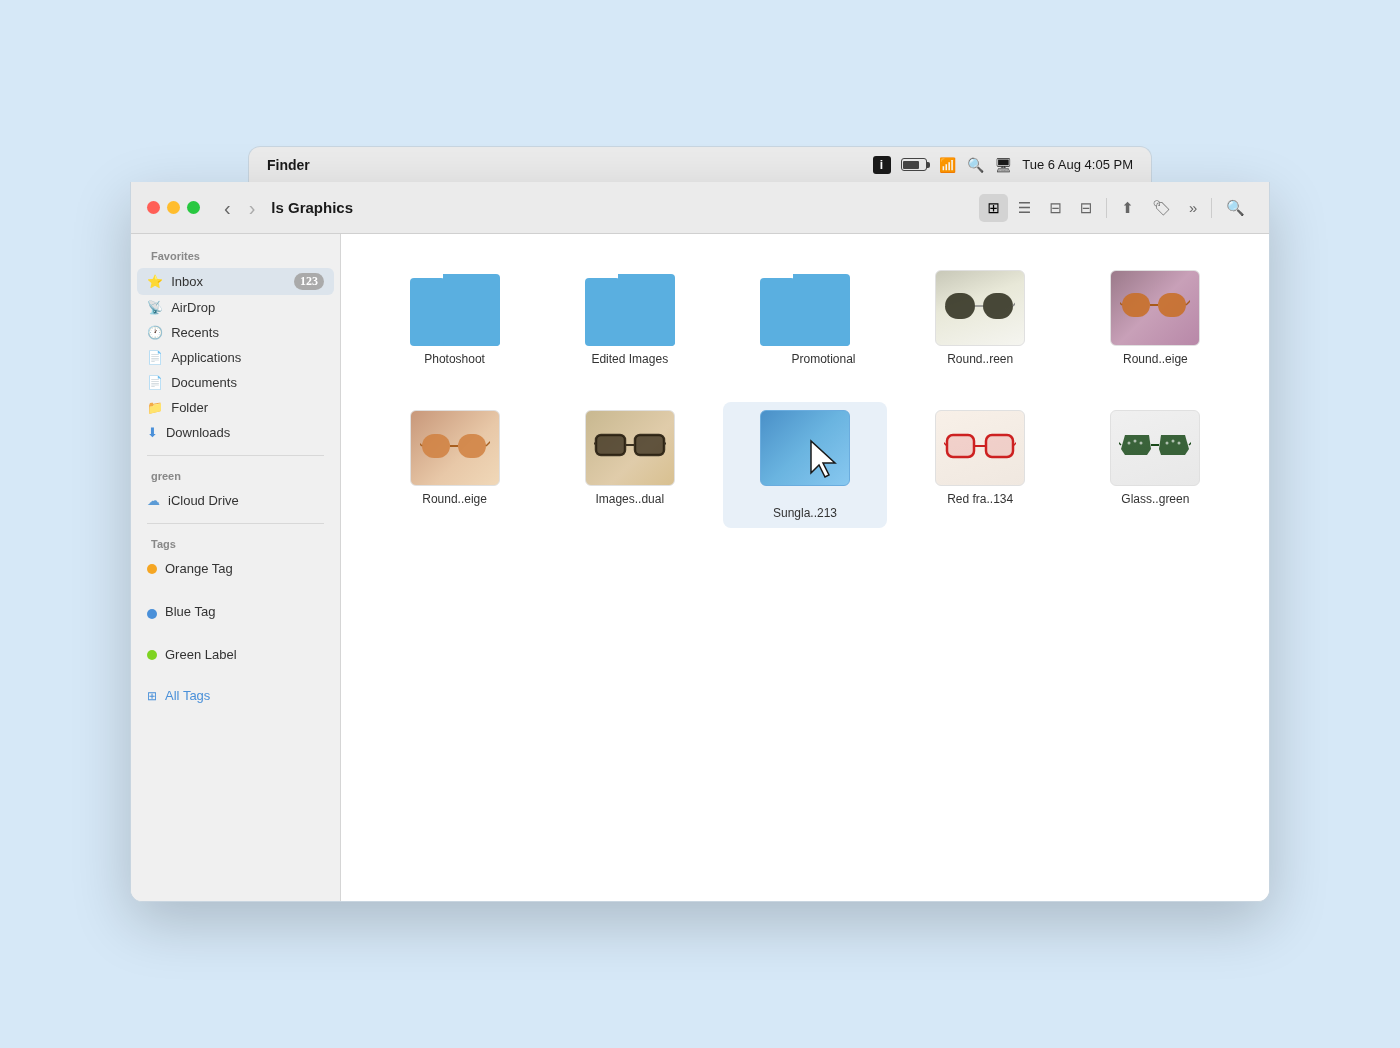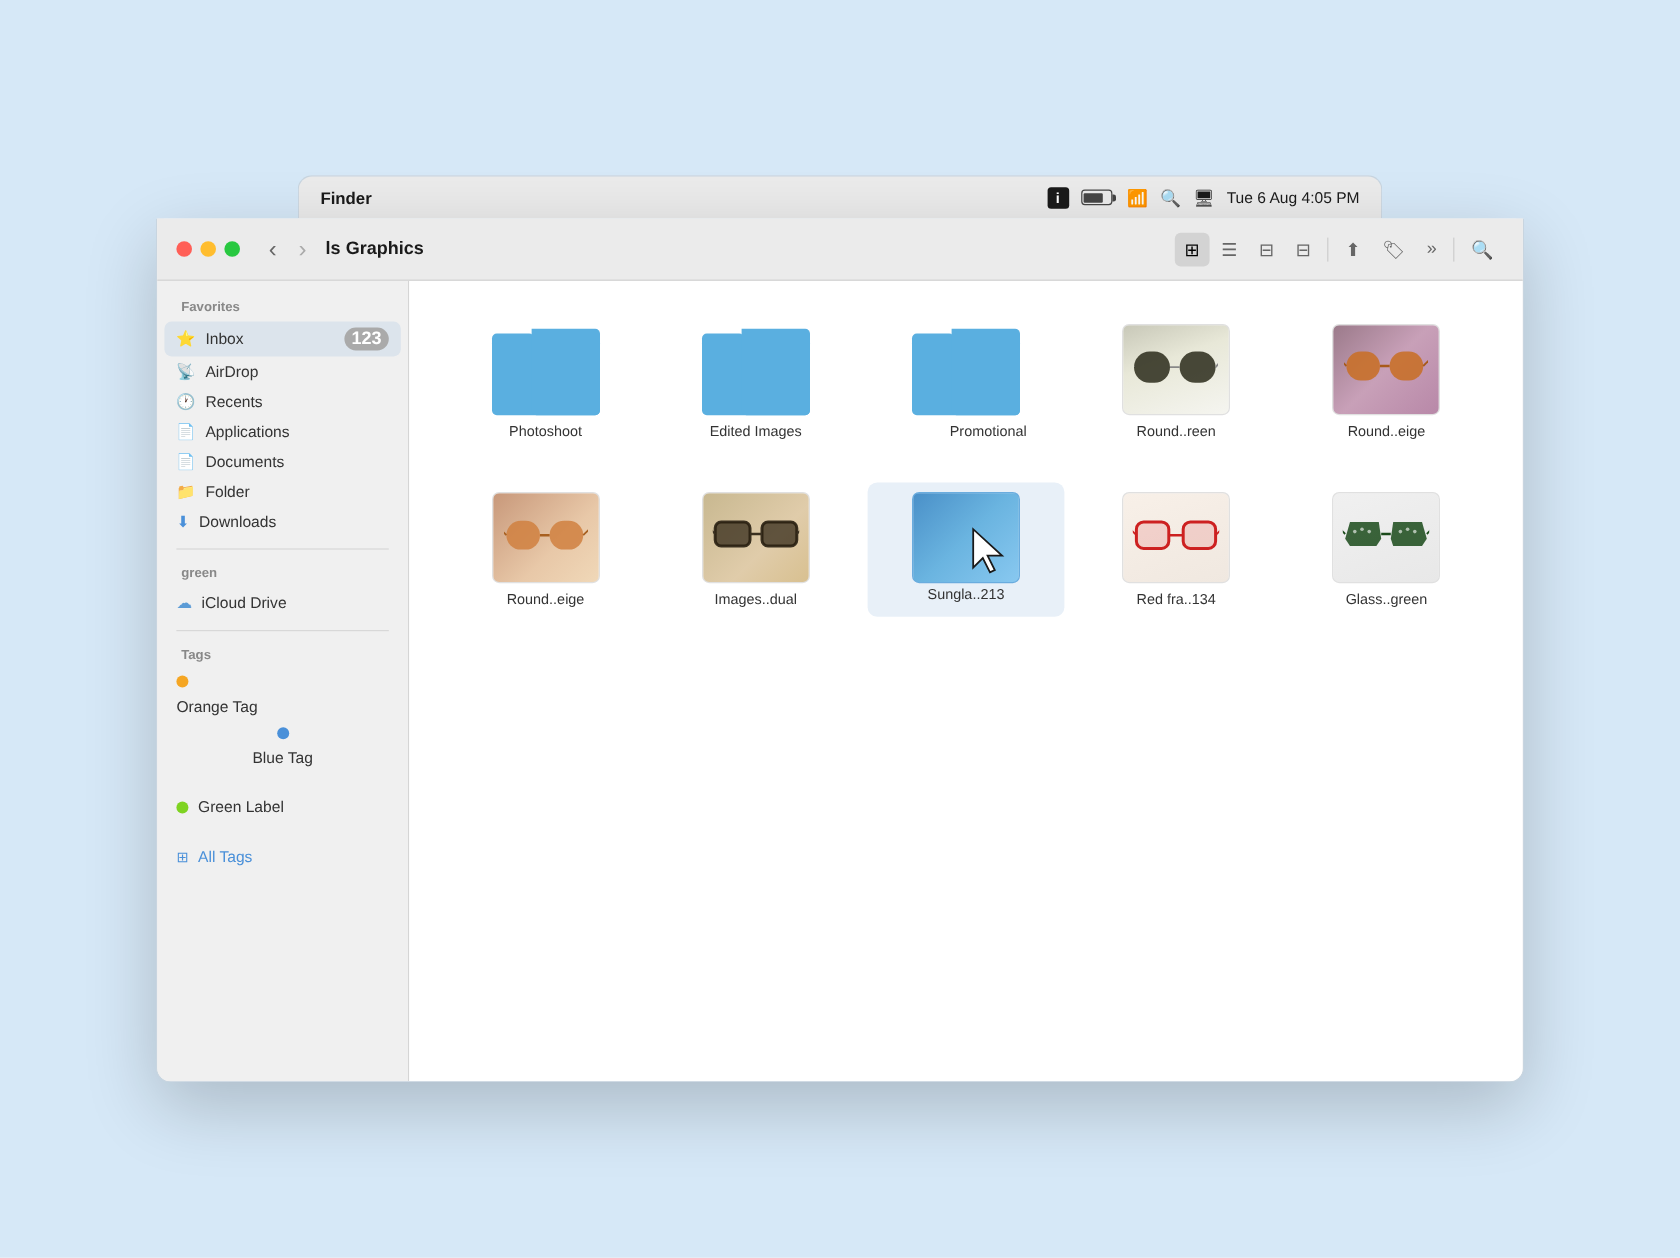--- a/index.html
+++ b/index.html
@@ -76,21 +76,21 @@
 
   <div style="flex:1; display:flex; overflow:hidden;">
 
     <div style="width:210px; background:#f0f0f0; border-right:1px solid #d5d5d5; padding:12px 0; overflow-y:auto; flex-shrink:0;">
 
       <div style="font-size:11px; font-weight:600; color:#888; padding:4px 20px 6px 20px;">Favorites</div>
 
       <div style="display:flex; align-items:center; padding:5px 10px; cursor:pointer; border-radius:6px; margin:0 6px; gap:8px; background:#dce4ec;">
         <span style="color:#4a90d9; font-size:13px;">⭐</span>
         <span style="flex:1; font-size:13px; color:#333;">Inbox</span>
-        <span style="background:#aaa; color:white; font-size:15px; font-weight:600; padding:1px 6px; border-radius:10px;">123</span>
+        <span style="background:#aaa; color:white; font-size:12px; font-weight:600; padding:1px 6px; border-radius:10px;font-family:Liberation Serif, serif;">123</span>
       </div>
 
       <div style="display:flex; align-items:center; padding:5px 10px; cursor:pointer; border-radius:6px; margin:0 6px; gap:8px;">
         <span style="color:#4a90d9; font-size:13px;">📡</span>
         <span style="flex:1; font-size:13px; color:#333;">AirDrop</span>
       </div>
 
       <div style="display:flex; align-items:center; padding:5px 10px; cursor:pointer; border-radius:6px; margin:0 6px; gap:8px;">
         <span style="color:#4a90d9; font-size:13px;">🕐</span>
         <span style="flex:1; font-size:13px; color:#333;">Recents</span>
@@ -122,26 +122,26 @@
 
       <div style="display:flex; align-items:center; padding:5px 10px; cursor:pointer; border-radius:6px; margin:0 6px; gap:8px;">
         <span style="color:#5b9bd6; font-size:13px;">☁</span>
         <span style="flex:1; font-size:13px; color:#333;">iCloud Drive</span>
       </div>
 
       <div style="height:1px; background:#d8d8d8; margin:10px 16px;"></div>
 
       <div style="font-size:11px; font-weight:700; color:#888; padding:4px 32px 6px 20px;">Tags</div>
 
-      <div style="display:flex; padding:5px 10px; cursor:pointer; border-radius:6px; margin:0 6px; gap:8px;flex-direction:column;">
+      <div style="display:flex; align-items:center; padding:5px 10px; cursor:pointer; border-radius:6px; margin:0 6px; gap:8px;">
         <div style="width:10px; height:10px; border-radius:50%; background:#f5a623; flex-shrink:0;"></div>
         <span style="font-size:13px; color:#333;">Orange Tag</span>
       </div>
 
-      <div style="display:flex; align-items:center; padding:5px 10px; cursor:pointer; border-radius:6px; margin:0 6px; gap:8px;flex-direction:column;">
+      <div style="display:flex; align-items:flex-end; padding:5px 10px; cursor:pointer; border-radius:6px; margin:18px 6px; gap:8px;">
         <div style="width:10px; height:10px; border-radius:50%; background:#4a90d9; flex-shrink:0;"></div>
         <span style="font-size:13px; color:#333;">Blue Tag</span>
       </div>
 
       <div style="display:flex; align-items:center; padding:5px 10px; cursor:pointer; border-radius:6px; margin:16px 6px; gap:8px;">
         <div style="width:10px; height:10px; border-radius:50%; background:#7ed321; flex-shrink:0;"></div>
         <span style="font-size:13px; color:#333;">Green Label</span>
       </div>
 
       <div style="display:flex; align-items:center; padding:5px 10px; cursor:pointer; border-radius:6px; margin:0 6px; gap:8px;">
@@ -231,21 +231,21 @@
               <rect x="2" y="8" width="29" height="20" rx="5" fill="#2a2010" opacity="0.7"></rect>
               <rect x="41" y="8" width="29" height="20" rx="5" fill="#2a2010" opacity="0.7"></rect>
               <line x1="31" y1="18" x2="41" y2="18" stroke="#3a3020" stroke-width="2"></line>
               <line x1="2" y1="18" x2="-3" y2="13" stroke="#3a3020" stroke-width="1.5"></line>
               <line x1="70" y1="18" x2="75" y2="13" stroke="#3a3020" stroke-width="1.5"></line>
             </svg>
           </div>
           <span style="font-size:12px; color:#333; text-align:center;">Images..dual</span>
         </div>
 
-        <div style="display:flex; flex-direction:column; align-items:center; cursor:pointer; padding:8px; border-radius:8px; gap:2px; background:#e8f0f8;">
+        <div style="display:flex; flex-direction:column; align-items:center; cursor:pointer; padding:8px; border-radius:8px; gap:20px; background:#e8f0f8;">
           <div style="width:90px; height:76px; border-radius:6px; border:1.5px solid #6aacde; overflow:hidden; background: linear-gradient(135deg, #4a90c8 0%, #6ab4e0 50%, #88c8f0 100%); position:relative; display:flex; align-items:center; justify-content:center;">
 
             <svg width="32" height="40" viewBox="0 0 32 40" style="position:absolute; bottom:6px; right:8px; z-index:10;">
               <polygon points="2,2 2,34 10,26 16,38 20,36 14,24 26,24" fill="white" stroke="#1a1a1a" stroke-width="1.5"></polygon>
             </svg>
           </div>
           <span style="font-size:12px; color:#333; text-align:center;">Sungla..213</span>
         </div>
 
         <div style="display:flex; flex-direction:column; align-items:center; cursor:pointer; padding:8px; border-radius:8px; gap:6px;">

